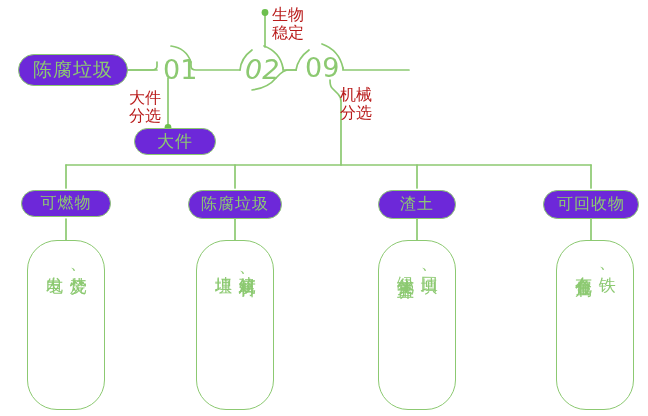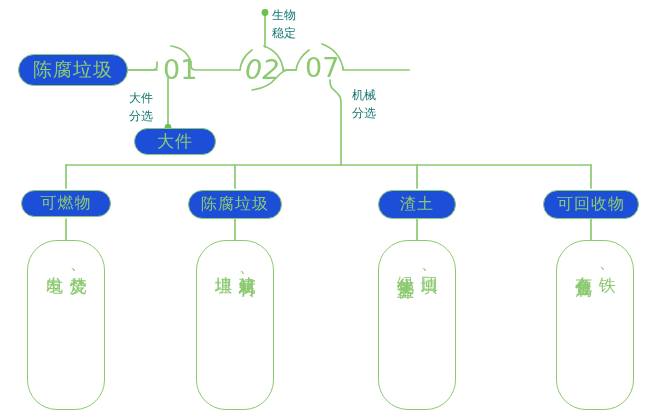--- a/index.html
+++ b/index.html
@@ -24,21 +24,21 @@
     width: 648px;
     height: 416px;
   }
 
   
   .pill {
     position: absolute;
     box-sizing: border-box;
     border: 1.6px solid #8cc971;
     border-radius: 999px;
-    background: #1d4ed8;
+    background: #6d28d9;
     color: #8cc971;
     display: flex;
     align-items: center;
     justify-content: center;
     letter-spacing: 1px;
     white-space: nowrap;
   }
 
   
   .stagenum {
@@ -47,22 +47,22 @@
     font-size: 27px;
     font-weight: 400;
     letter-spacing: 0px;
     line-height: 1;
     white-space: nowrap;
   }
 
   
   .annot {
     position: absolute;
-    color: #0f766e;
-    font-size: 12px;
+    color: #b91c1c;
+    font-size: 16px;
     line-height: 18px;
     white-space: nowrap;
     text-align: left;
   }
 
   
   .vbox {
     position: absolute;
     box-sizing: border-box;
     border: 1.5px solid #8cc971;
@@ -138,34 +138,34 @@
     <span>陈腐垃圾</span>
   </div>
 
   <div class="stagenum" style="left:163px; top:56px;">
     <span>01</span>
   </div>
   <div class="stagenum" style="left:245px; top:56px;font-style:italic;">
     <span>02</span>
   </div>
   <div class="stagenum" style="left:305px; top:54px;">
-    <span>07</span>
+    <span>09</span>
   </div>
 
   <div class="annot" style="left:129px; top:89px;">
     <div>大件</div>
     <div>分选</div>
   </div>
 
   <div class="annot" style="left:272px; top:6px;">
     <div>生物</div>
     <div>稳定</div>
   </div>
 
-  <div class="annot" style="left:352px; top:86px;">
+  <div class="annot" style="left:340px; top:86px;">
     <div>机械</div>
     <div>分选</div>
   </div>
 
   <div class="pill" style="left:134px; top:128px; width:82px; height:27px; font-size:17px;">
     <span>大件</span>
   </div>
 
   <div class="pill" style="left:21px; top:190px; width:90px; height:27px; font-size:16px;">
     <span>可燃物</span>

